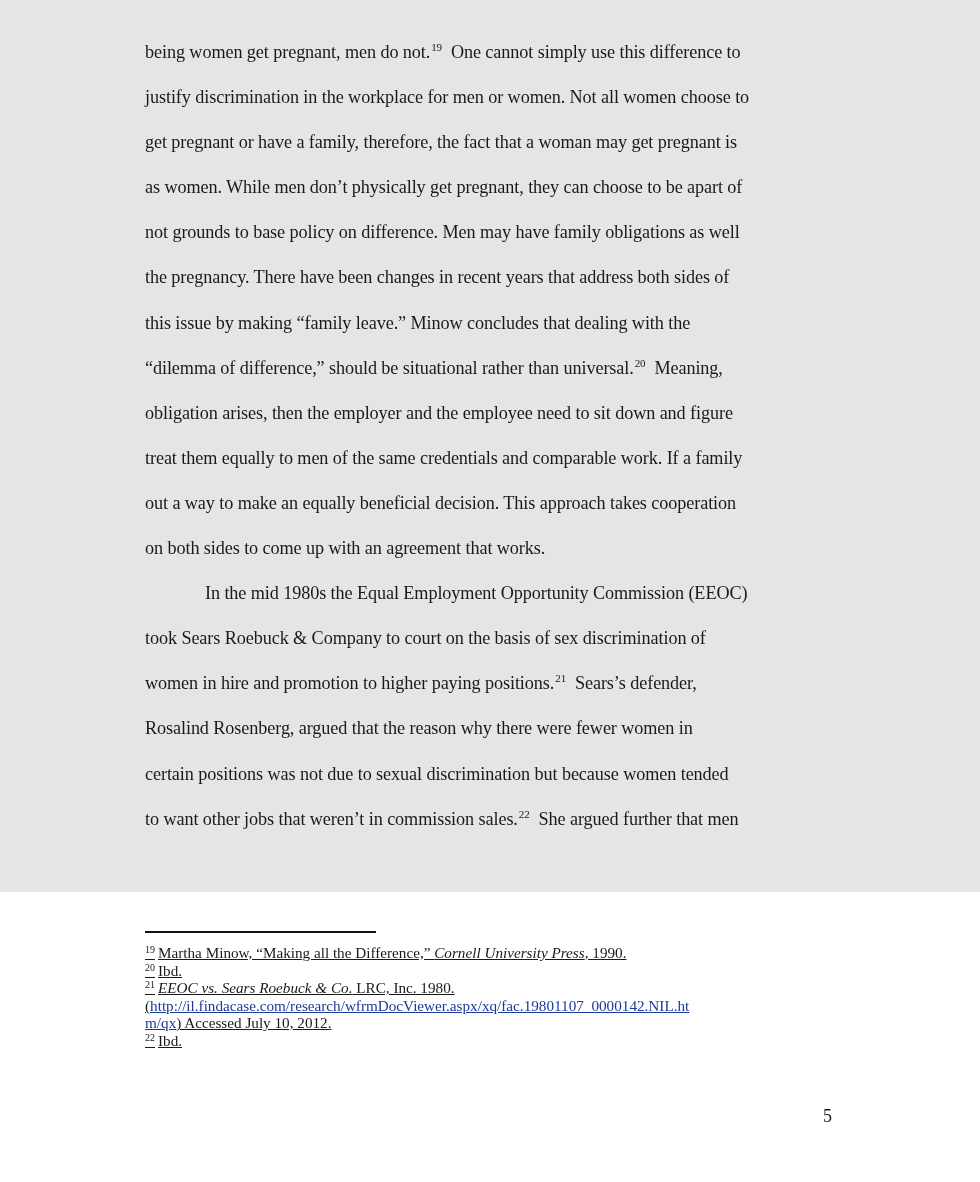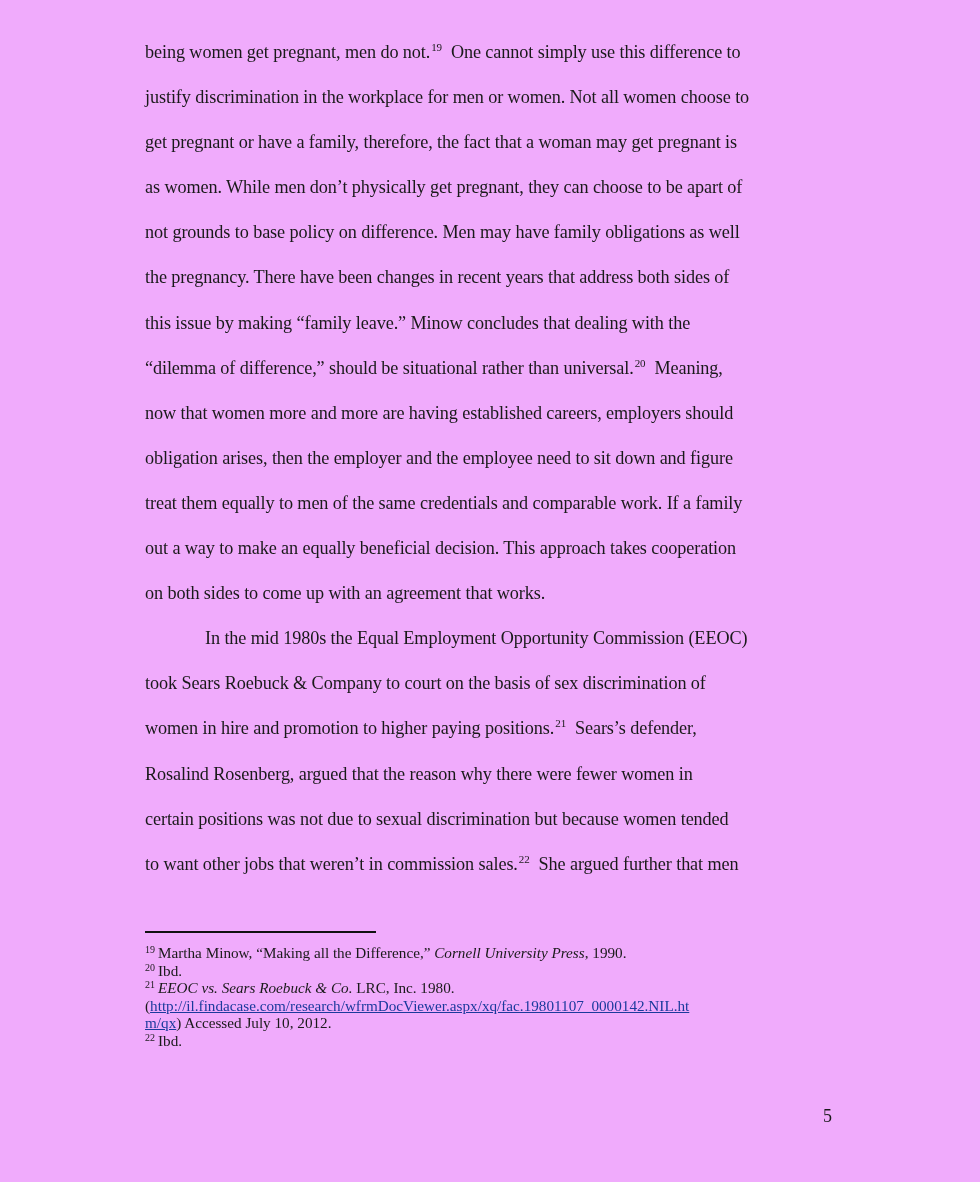--- a/index.html
+++ b/index.html
@@ -11,22 +11,22 @@
       width: 980px;
       height: 1182px;
       position: relative;
       overflow: hidden;
       color: #1a1a1a;
       font-family: "Liberation Serif", "DejaVu Serif", serif;
     }
     .page {
       position: absolute;
       left: 0; top: 0;
-      width: 980px; height: 1182px;
-      background: #f0abfc;
+      width: 980px; height: 892px;
+      background: #e5e5e5;
     }
     .body-text {
       position: absolute;
       left: 145px;
       top: 33px;
       width: 690px;
     }
     .line {
       display: block;
       height: 45.1px;
@@ -58,20 +58,21 @@
       left: 145px;
       top: 944px;
       width: 700px;
     }
     .fn-line {
       display: block;
       font-size: 15.2px;
       line-height: 17.6px;
       height: 17.6px;
       white-space: nowrap;
+      text-decoration: underline;
     }
     .fn-num {
       font-size: 10px;
       position: relative;
       top: -5px;
       margin-right: 3px;
     }
     .fn-link {
       color: #1a3a9c;
       text-decoration: underline;
@@ -92,21 +93,20 @@
 
   <div class="body-text">
     <span class="line"><span>being women get pregnant, men do not.</span><sup class="fn">19</sup><span style="white-space:pre">  One cannot simply use this difference to</span></span>
     <span class="line">justify discrimination in the workplace for men or women.  Not all women choose to</span>
     <span class="line">get pregnant or have a family, therefore, the fact that a woman may get pregnant is</span>
     <span class="line">as women.  While men don’t physically get pregnant, they can choose to be apart of</span>
     <span class="line">not grounds to base policy on difference.  Men may have family obligations as well</span>
     <span class="line">the pregnancy.  There have been changes in recent years that address both sides of</span>
     <span class="line">this issue by making “family leave.”  Minow concludes that dealing with the</span>
     <span class="line"><span>“dilemma of difference,” should be situational rather than universal.</span><sup class="fn">20</sup><span style="white-space:pre">  Meaning,</span></span>
-    <span class="line">now that women more and more are having established careers, employers should</span>
     <span class="line">obligation arises, then the employer and the employee need to sit down and figure</span>
     <span class="line">treat them equally to men of the same credentials and comparable work.  If a family</span>
     <span class="line">out a way to make an equally beneficial decision.  This approach takes cooperation</span>
     <span class="line">on both sides to come up with an agreement that works.</span>
     <span class="line indent">In the mid 1980s the Equal Employment Opportunity Commission (EEOC)</span>
     <span class="line">took Sears Roebuck &amp; Company to court on the basis of sex discrimination of</span>
     <span class="line"><span>women in hire and promotion to higher paying positions.</span><sup class="fn">21</sup><span style="white-space:pre">  Sears’s defender,</span></span>
     <span class="line">Rosalind Rosenberg, argued that the reason why there were fewer women in</span>
     <span class="line">certain positions was not due to sexual discrimination but because women tended</span>
     <span class="line"><span>to want other jobs that weren’t in commission sales.</span><sup class="fn">22</sup><span style="white-space:pre">  She argued further that men</span></span>

